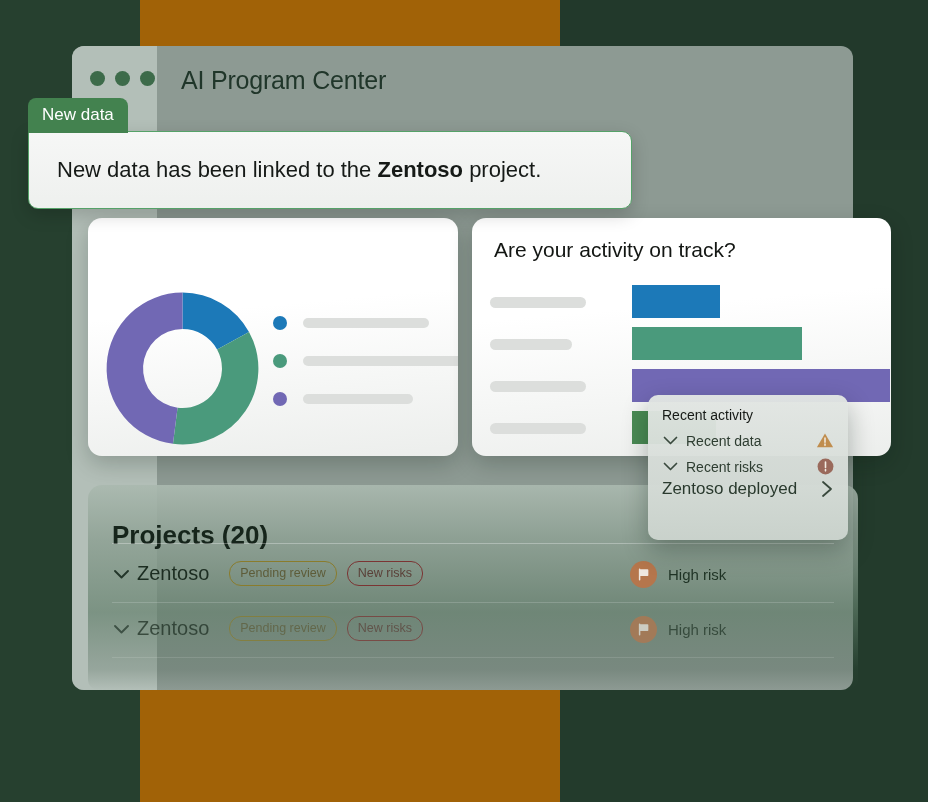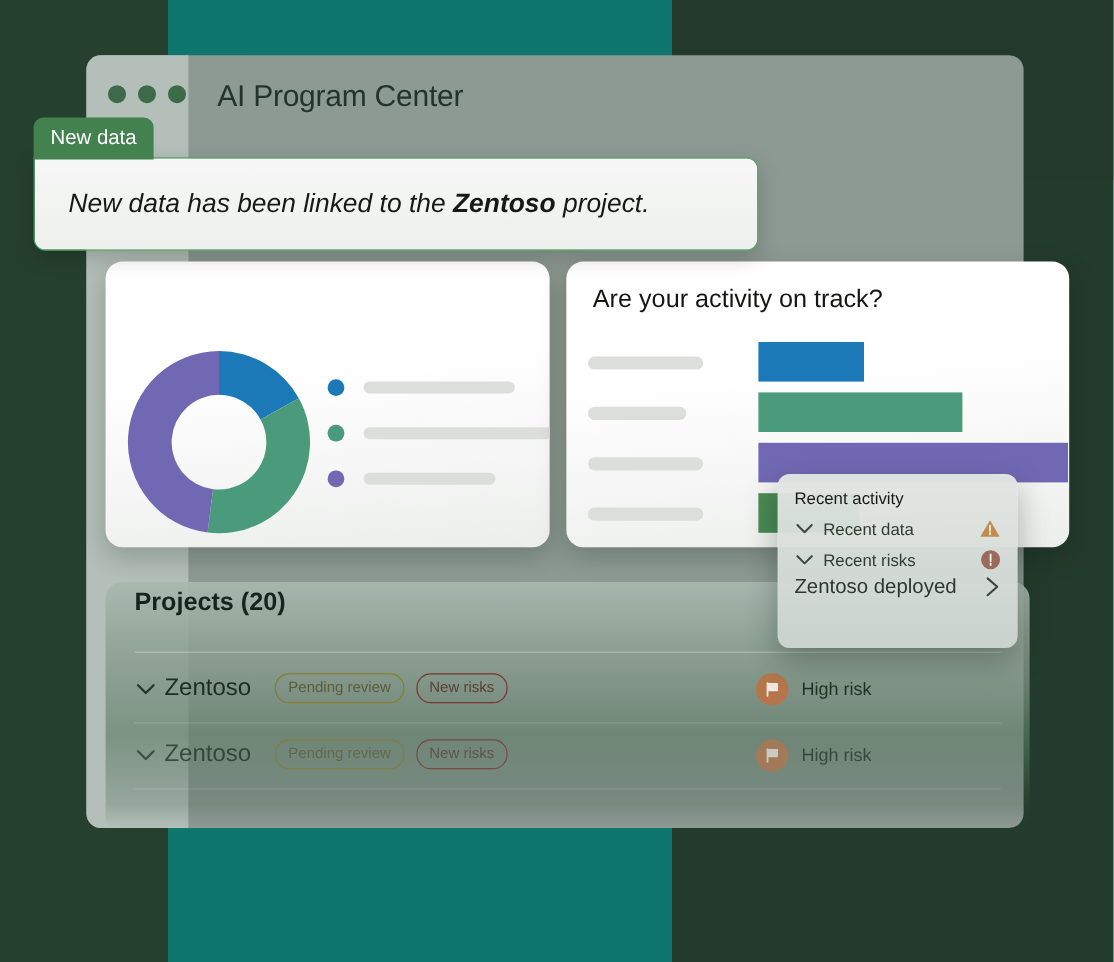--- a/index.html
+++ b/index.html
@@ -5,21 +5,21 @@
 <style>
   * { box-sizing: border-box; margin: 0; padding: 0; }
   html, body {
     width: 928px; height: 802px;
     overflow: hidden;
     font-family: "Liberation Sans", sans-serif;
   }
   #stage {
     position: relative;
     width: 928px; height: 802px;
-    background: #0f766e;
+    background: #a16207;
     overflow: hidden;
   }
   
   .bg-band {
     position: absolute; top: 0; height: 100%;
     pointer-events: none;
   }
   .bg-band.b1 { left: 0;   width: 140px; background: #26402f; }
   .bg-band.b2 { left: 560px; width: 368px; background: #233b2c; }
   .bg-band.b3 { left: 560px; top: 0; width: 368px; height: 150px; background: #22392b; }
@@ -72,21 +72,20 @@
   }
   #toast-card {
     position: relative; top: -2px;
     width: 604px; min-height: 78px;
     background: linear-gradient(180deg,#f6f7f6 0%, #eef0ee 100%);
     border: 1.5px solid #55a268;
     border-radius: 0 10px 10px 10px;
     display: flex; align-items: center;
     padding: 0 28px;
     box-shadow: 0 6px 18px rgba(0,0,0,0.18);
-    font-style: italic;
   }
   #toast-text {
     font-size: 22px; color: #161a17; line-height: 1.25;
   }
   #toast-text b { font-weight: 700; }
 
   
   .card {
     position: absolute;
     background: linear-gradient(175deg,#ffffff 0%, #ffffff 38%, #eceeec 100%);
@@ -163,22 +162,22 @@
     background: linear-gradient(180deg,
         rgba(170,185,175,0.92) 0%,
         rgba(142,161,148,0.85) 26%,
         rgba(95,124,104,0.66) 62%,
         rgba(48,76,58,0.22) 90%,
         rgba(42,69,54,0.0) 100%);
     overflow: hidden;
     z-index: 10;
   }
   #projects-title {
-    position: absolute; left: 24px; top: 5px;
-    font-size: 21px; font-weight: 700; color: #16251b;
+    position: absolute; left: 24px; top: 35px;
+    font-size: 26px; font-weight: 700; color: #16251b;
   }
   #projects-divider {
     position: absolute; left: 24px; top: 58px;
     width: 722px; height: 1px;
     background: rgba(255,255,255,0.30);
   }
   .project-row {
     position: absolute; left: 0; width: 100%; height: 56px;
   }
   .project-row .rowline {

